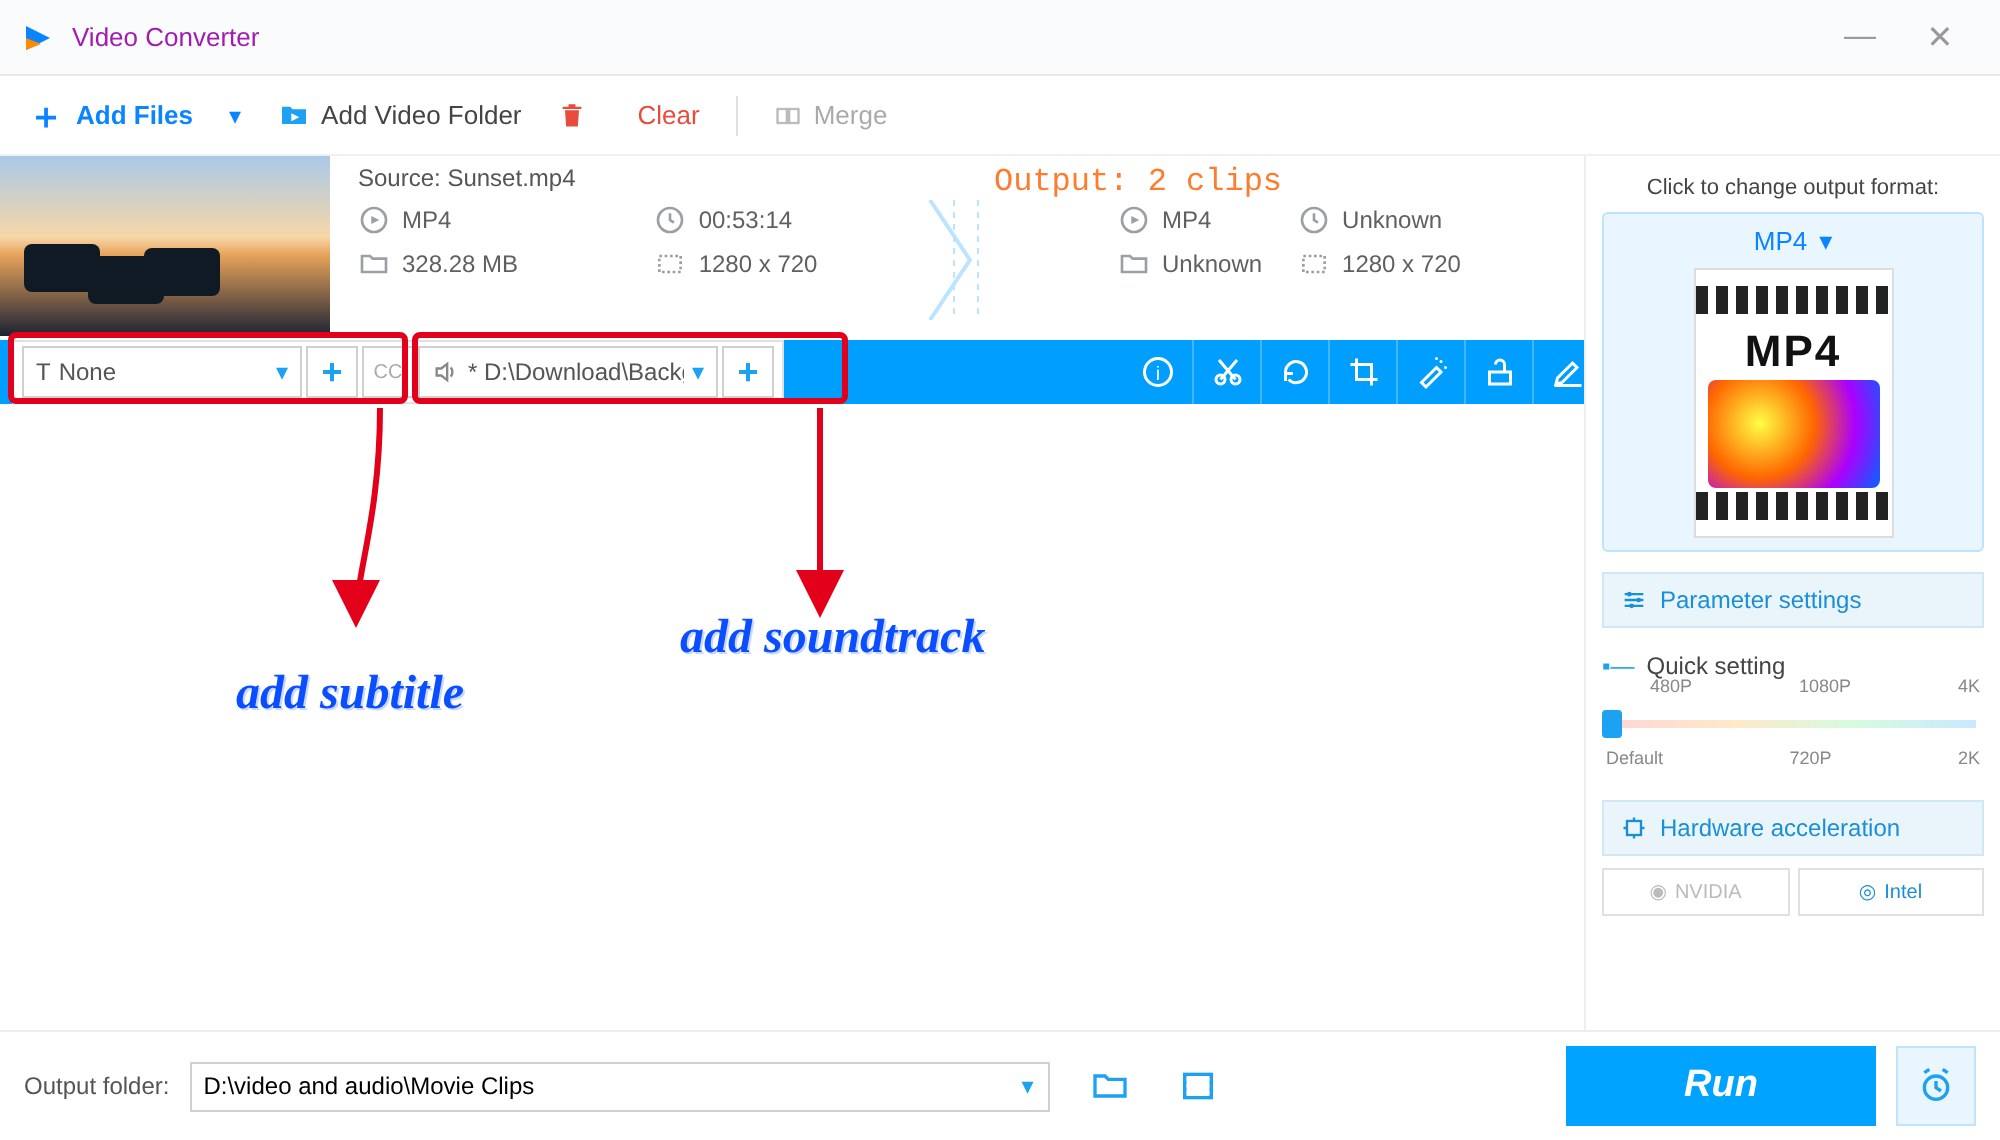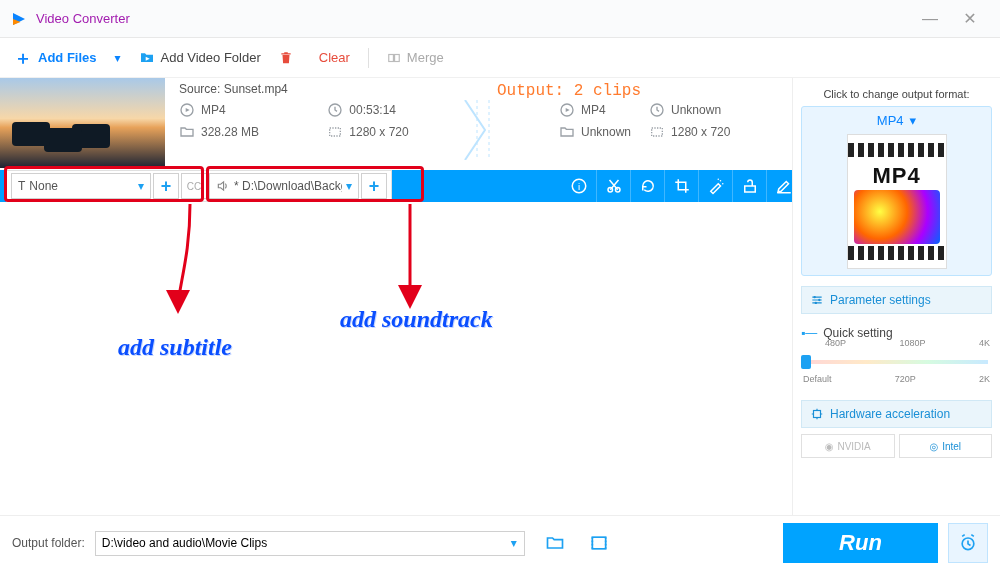--- a/index.html
+++ b/index.html
@@ -64,21 +64,21 @@
 .qs-bar { height:4px; background:linear-gradient(90deg,#ffd6d6,#ffe9c8,#d6fbe0,#c8e9ff); position:relative; margin:12px 2px 2px; }
 .qs-handle { position:absolute; top:-5px; width:10px; height:14px; background:#1da1f2; border-radius:2px; }
 .qs-labels { display:flex; justify-content:space-between; font-size:9px; color:#888; }
 .qs-labels.top { margin-top:-22px; margin-bottom:8px; }
 .hw-row { display:flex; gap:4px; margin-top:6px; }
 .hw-chip { flex:1; height:24px; border:1px solid #e0e0e0; display:flex; align-items:center; justify-content:center; gap:4px; font-size:10px; color:#666; }
 
 .bottom .lbl { font-size:12px; color:#555; }
 .bottom input { height:25px; border:1px solid #d0d0d0; padding:0 6px; font-size:12px; width:430px; }
 .bottom .spacer2 { flex:1; }
-.runbtn { width:155px; height:40px; background:#00a3ff; color:#fff; font-size:22px; font-style:italic; font-weight:600; display:flex; align-items:center; justify-content:center; cursor:pointer; }
+.runbtn { width:155px; height:40px; background:#00a3ff; color:#fff; font-size:19px; font-style:italic; font-weight:600; display:flex; align-items:center; justify-content:center; cursor:pointer; }
 .alarmbtn { width:40px; height:40px; border:1px solid #bfe4ff; background:#e9f5ff; display:flex; align-items:center; justify-content:center; color:#1da1f2; cursor:pointer; }
 
 svg { display:block; }
 .arrow-red { stroke:#e2001a; stroke-width:3; fill:none; }
 </style>
 </head>
 <body>
 
 <div class="titlebar">
   <span class="logo">

